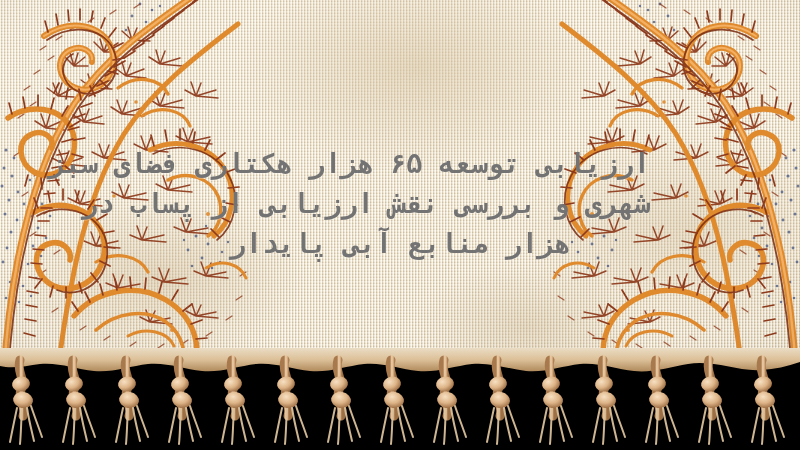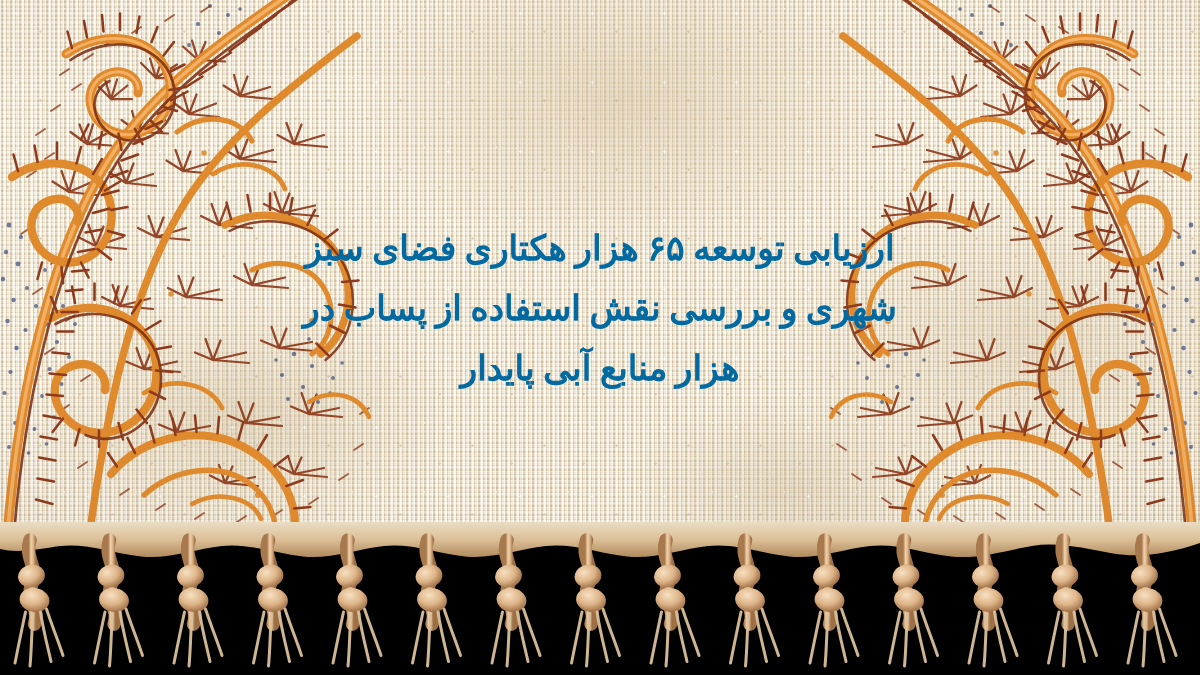--- a/index.html
+++ b/index.html
@@ -84,26 +84,26 @@
 
   
   .title-block{
     position:absolute;
     left:150px;top:146px;width:500px;
     text-align:center;
     direction:rtl;
   }
   .title-line{
     display:block;
-    font-family:Liberation Serif, serif;
-    font-size:23px;
+    font-family:Liberation Mono, monospace;
+    font-size:27px;
     font-weight:bold;
     line-height:40px;
     letter-spacing:0px;
-    color:#0369a1;
+    color:#737373;
     white-space:nowrap;
     text-shadow:0 1px 0 rgba(255,250,240,.30);
   }
 </style>
 </head>
 <body>
 
 <div class="stage">
 
   <div class="cloth">
@@ -612,17 +612,17 @@
           <ellipse cx="7" cy="36" rx="9" ry="7.5" fill="url(#knotG)" transform="rotate(-12 7 36)"></ellipse>
           <ellipse cx="9" cy="52" rx="10" ry="8" fill="url(#knotG)" transform="rotate(10 9 52)"></ellipse>
           <path d="M3 60 C0 74 -2 84 -4 94 M8 61 C7 75 7 86 6 96 M13 60 C15 73 18 84 20 93 M17 58 C21 70 25 80 28 89" stroke="#d9c09b" stroke-width="2" fill="none" stroke-linecap="round" opacity=".95"></path>
         </g>
       </g>
     </svg>
   </div>
 
   <div class="title-block">
     <span class="title-line">ارزیابی توسعه ۶۵ هزار هکتاری فضای سبز</span>
-    <span class="title-line">شهری و بررسی نقش استفاده از پساب در</span>
+    <span class="title-line">شهری و بررسی نقش ارزیابی از پساب در</span>
     <span class="title-line">هزار منابع آبی پایدار</span>
   </div>
 
 </div>
 
 </body></html>

